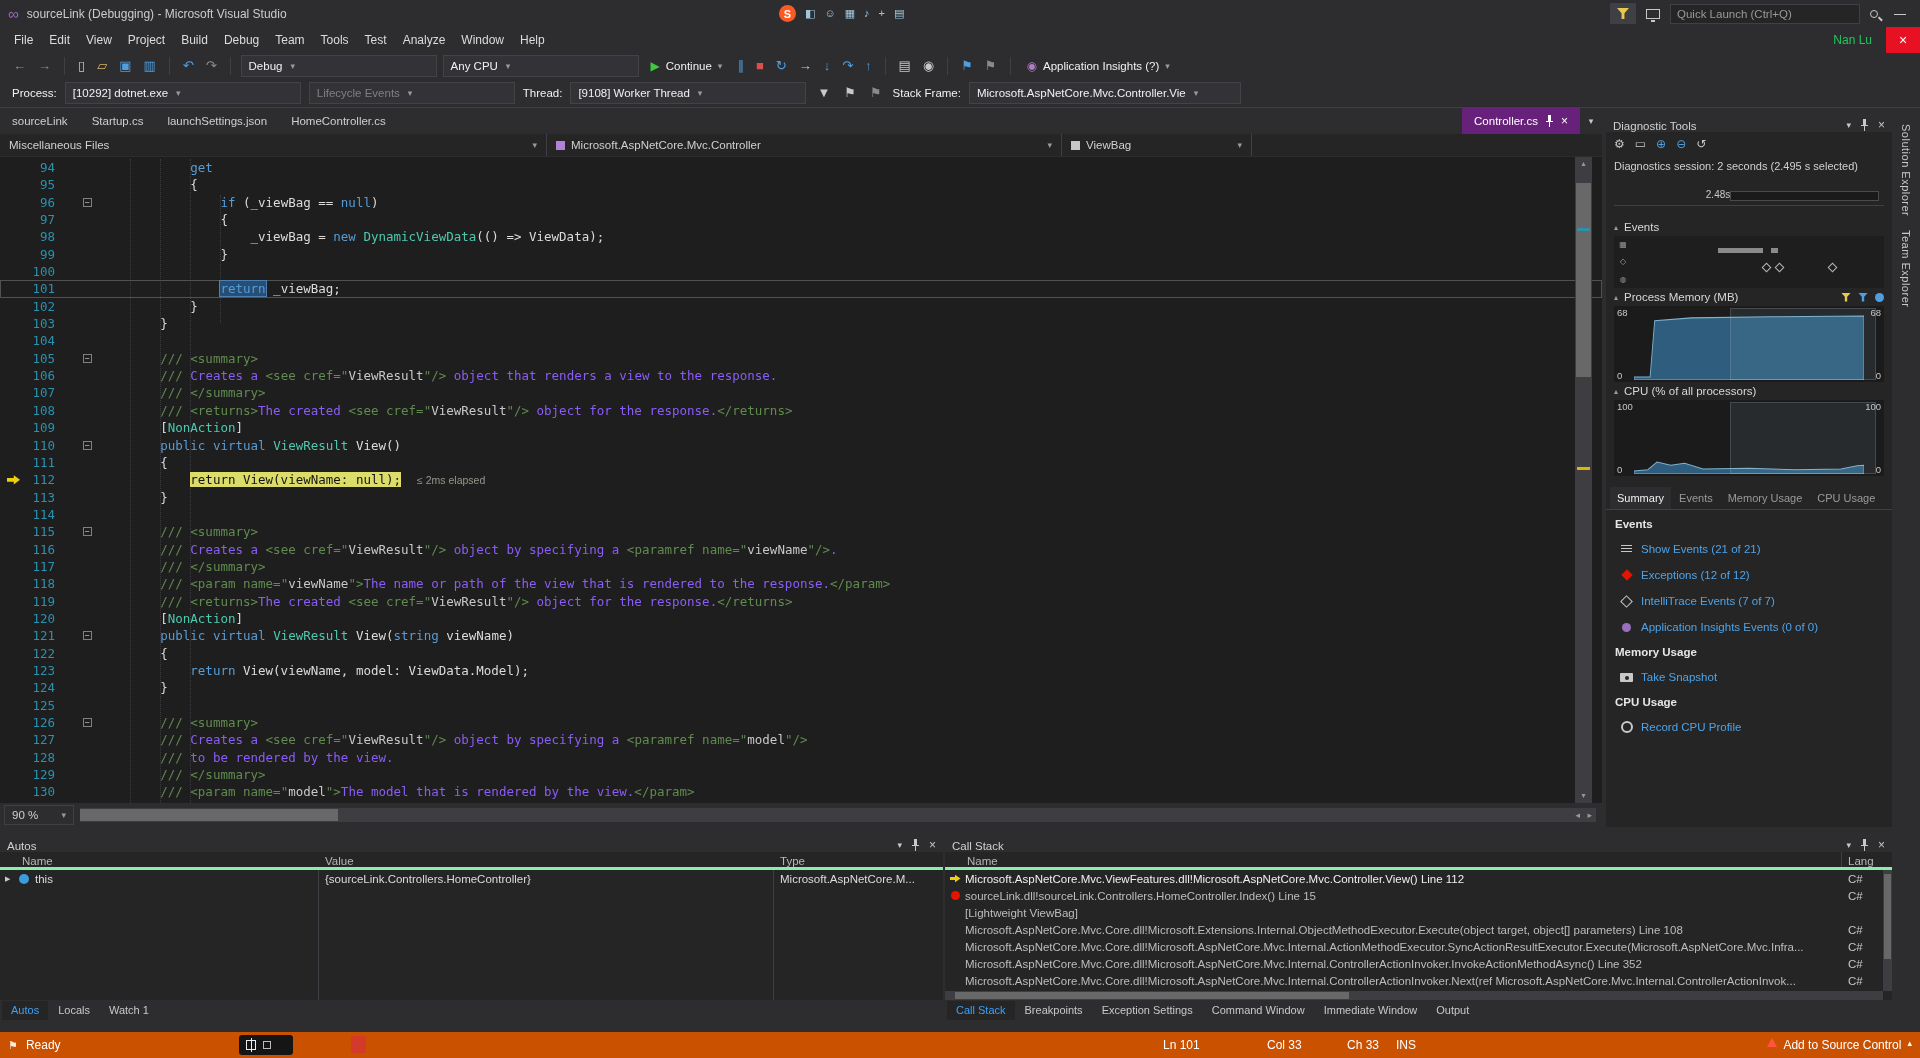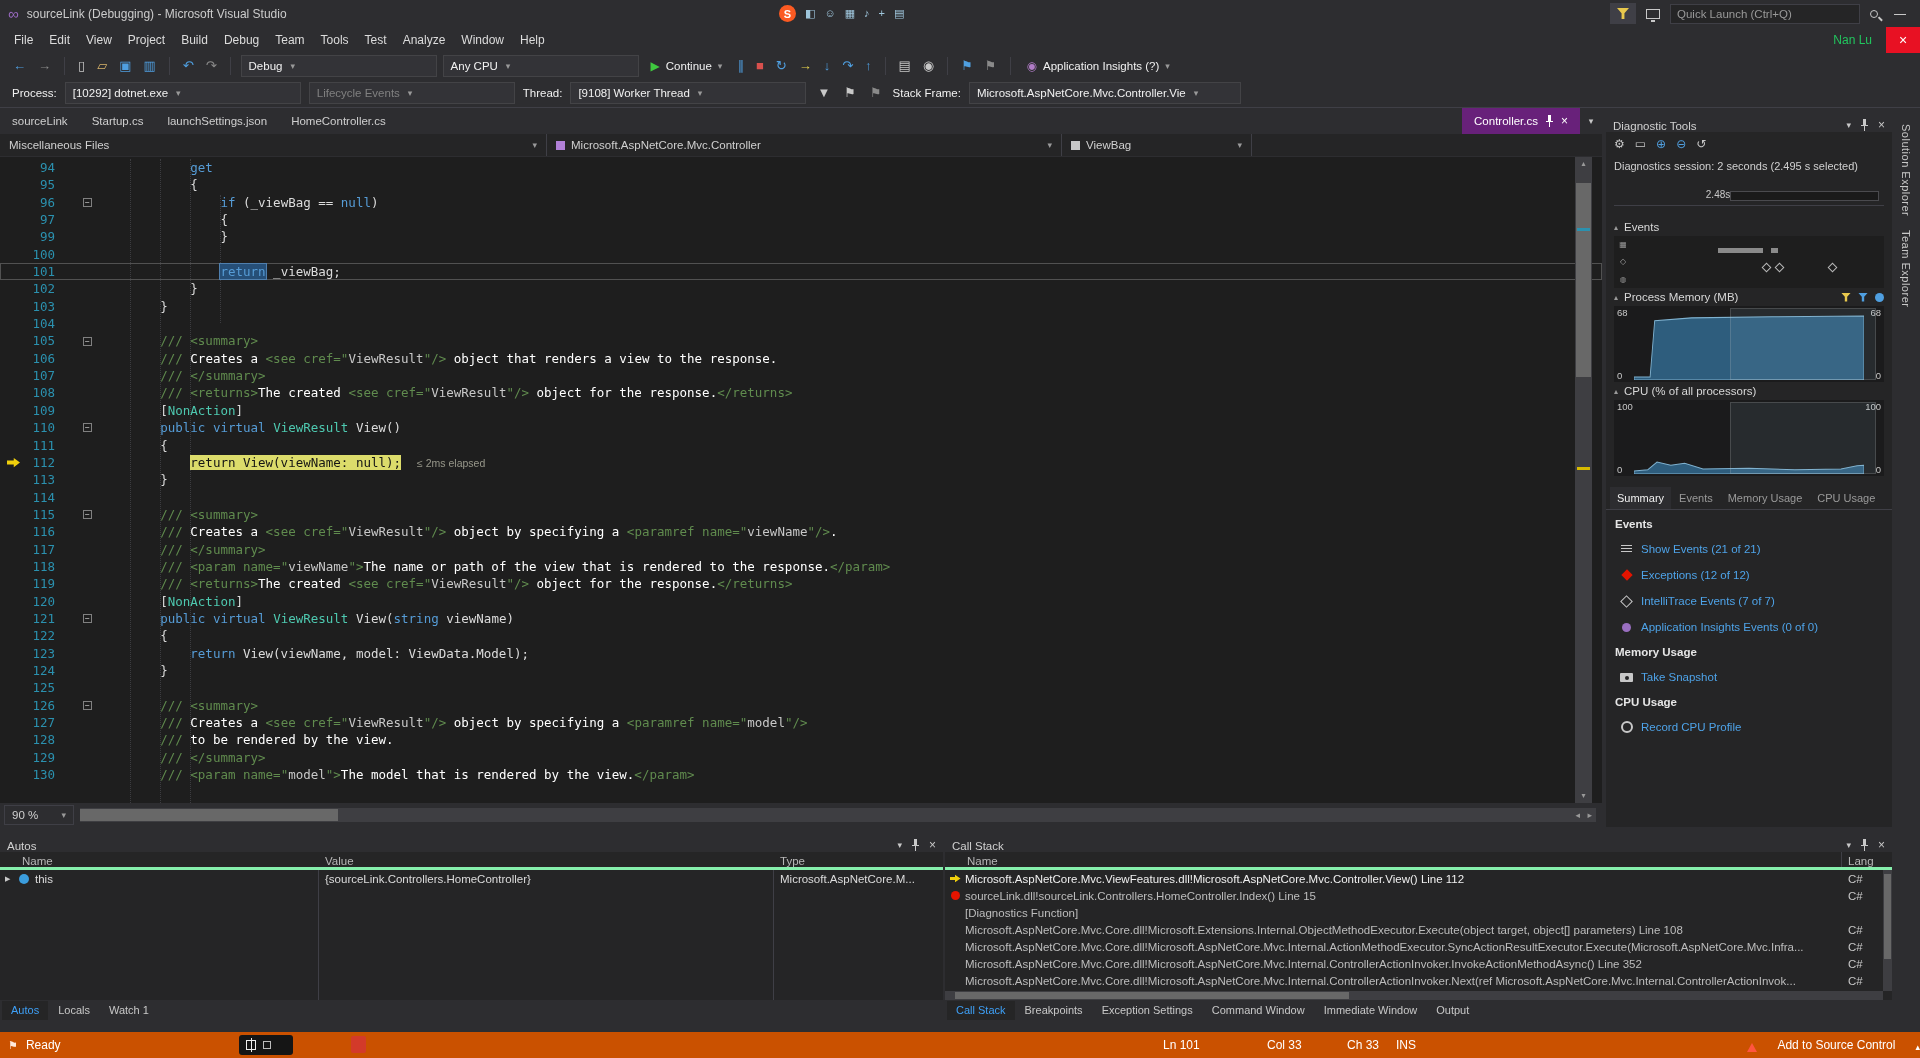--- a/index.html
+++ b/index.html
@@ -72,21 +72,21 @@
 #code-lines{position:relative;padding-top:2px}
 .cl{display:flex;height:17.35px;position:relative}
 .cl.cur{box-shadow:inset 0 0 0 1px #515151}
 .m{width:24px;flex:none;display:flex;align-items:center}
 .exec-arrow{width:13px;height:11px;margin-left:7px;background:#f0cf0c;clip-path:polygon(0 32%,52% 32%,52% 8%,100% 50%,52% 92%,52% 68%,0 68%)}
 .ln{width:40px;flex:none;text-align:right;padding-right:9px;color:#2b91af;font:12.5px/17.35px "DejaVu Sans Mono","Liberation Mono",monospace}
 .sm{width:16px;flex:none}
 .fm{width:20px;flex:none;display:flex;align-items:center}
 .fold{width:9px;height:9px;border:1px solid #808080;color:#c8c8c8;font:8px/7px "DejaVu Sans Mono",monospace;text-align:center;background:#1e1e1e;margin-left:3px}
 .code{white-space:pre;font:12.5px/17.35px "DejaVu Sans Mono","Liberation Mono",monospace;color:#dcdcdc}
-.tk-p{color:#dcdcdc}.tk-k{color:#569cd6}.tk-t{color:#4ec9b0}.tk-d{color:#608b4e}.tk-c{color:#ffffff}.tk-v{color:#c8c8c8}
+.tk-p{color:#dcdcdc}.tk-k{color:#569cd6}.tk-t{color:#4ec9b0}.tk-d{color:#608b4e}.tk-c{color:#8b5cf6}.tk-v{color:#c8c8c8}
 .tk-sk{color:#569cd6;background:#264f78;box-shadow:0 0 0 1px #4f7fae}
 .tk-y{background:#dcdc6b;color:#141414}
 .perftip{font-family:"Liberation Sans",sans-serif;font-size:10.5px;color:#97978a;padding-left:16px}
 .vscroll{position:absolute;top:0;bottom:0;right:10px;width:17px;background:#3e3e42}
 .varr{position:absolute;left:0;right:0;text-align:center;color:#999;font-size:8px;height:14px;line-height:14px}
 .varr.up{top:0}.varr.down{bottom:0}
 .vthumb{position:absolute;left:1px;right:1px;top:4%;height:30%;background:#686868}
 .vmark{position:absolute;left:2px;right:2px;height:3px}
 .vmark.exec{top:48%;background:#d7ba00}
 .vmark.caret{top:11%;background:#2b91af}
@@ -175,21 +175,21 @@
 
 
 .side-strip{position:absolute;left:1892px;top:110px;width:28px;height:910px}
 .vtab{writing-mode:vertical-rl;color:#c8c8c8;font-size:11px;margin:14px 0 0 8px;letter-spacing:.5px}
 
 
 .statusbar{position:absolute;top:1032px;left:0;right:0;height:26px;background:#ca5100;color:#fff;display:flex;align-items:center}
 .sb-flag{margin-left:8px;font-size:11px;color:#ffe9dd}
 .sb-ready{margin-left:8px;font-size:12px}
 .sb-abs{position:absolute;top:0;line-height:26px;font-size:12px}
-.sb-right{margin-left:auto;display:flex;align-items:flex-end;gap:20px;}
+.sb-right{margin-left:auto;display:flex;align-items:flex-start;gap:6px;padding-right:8px}
 .sc-ic{width:0;height:0;border-left:5px solid transparent;border-right:5px solid transparent;border-bottom:9px solid #ff5540}
 .sb-chev{font-size:9px}
 
 .ime-float{position:absolute;left:239px;top:1035px;width:54px;height:20px;background:#151515;border-radius:3px;display:flex;align-items:center;gap:7px;padding:0 7px;z-index:5}
 .zhong{width:10px;height:10px;border:1px solid #eee;position:relative}
 .zhong::after{content:"";position:absolute;left:4px;top:-3px;width:1px;height:14px;background:#eee}
 .ime-sq{width:8px;height:8px;border:1px solid #bbb}
 .red-float{position:absolute;left:351px;top:1036px;width:15px;height:17px;background:#d33a2a;border-radius:2px;z-index:5}
 </style>
 </head>
@@ -389,20 +389,27 @@
       </div>
       <div class="cl">
         <span class="m"></span>
         <span class="ln">97</span>
         <span class="sm"></span>
         <span class="fm"></span>
         <span class="code"><span class="tk-p">                {</span></span>
       </div>
       <div class="cl">
         <span class="m"></span>
+        <span class="ln">98</span>
+        <span class="sm"></span>
+        <span class="fm"></span>
+        <span class="code"><span class="tk-p">                    _viewBag = </span><span class="tk-k">new</span><span class="tk-p"> </span><span class="tk-t">DynamicViewData</span><span class="tk-p">(() =&gt; ViewData);</span></span>
+      </div>
+      <div class="cl">
+        <span class="m"></span>
         <span class="ln">99</span>
         <span class="sm"></span>
         <span class="fm"></span>
         <span class="code"><span class="tk-p">                }</span></span>
       </div>
       <div class="cl">
         <span class="m"></span>
         <span class="ln">100</span>
         <span class="sm"></span>
         <span class="fm"></span>
@@ -707,21 +714,21 @@
       </div>
       <div class="cs-row dim">
         <span class="cs-ic">
           <span class="cs-bp"></span>
         </span>
         <span class="cs-name">sourceLink.dll!sourceLink.Controllers.HomeController.Index() Line 15</span>
         <span class="cs-lang">C#</span>
       </div>
       <div class="cs-row dim">
         <span class="cs-ic"></span>
-        <span class="cs-name">[Diagnostics Function]</span>
+        <span class="cs-name">[Lightweight ViewBag]</span>
         <span class="cs-lang"></span>
       </div>
       <div class="cs-row dim">
         <span class="cs-ic"></span>
         <span class="cs-name">Microsoft.AspNetCore.Mvc.Core.dll!Microsoft.Extensions.Internal.ObjectMethodExecutor.Execute(object target, object[] parameters) Line 108</span>
         <span class="cs-lang">C#</span>
       </div>
       <div class="cs-row dim">
         <span class="cs-ic"></span>
         <span class="cs-name">Microsoft.AspNetCore.Mvc.Core.dll!Microsoft.AspNetCore.Mvc.Internal.ActionMethodExecutor.SyncActionResultExecutor.Execute(Microsoft.AspNetCore.Mvc.Infra...</span>

